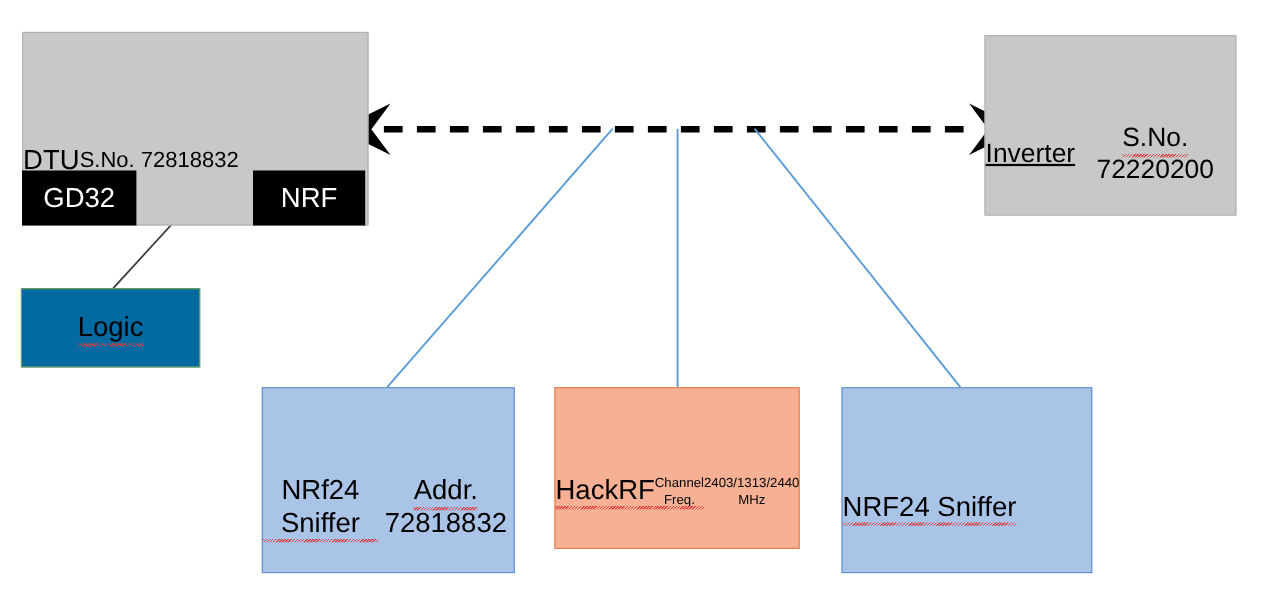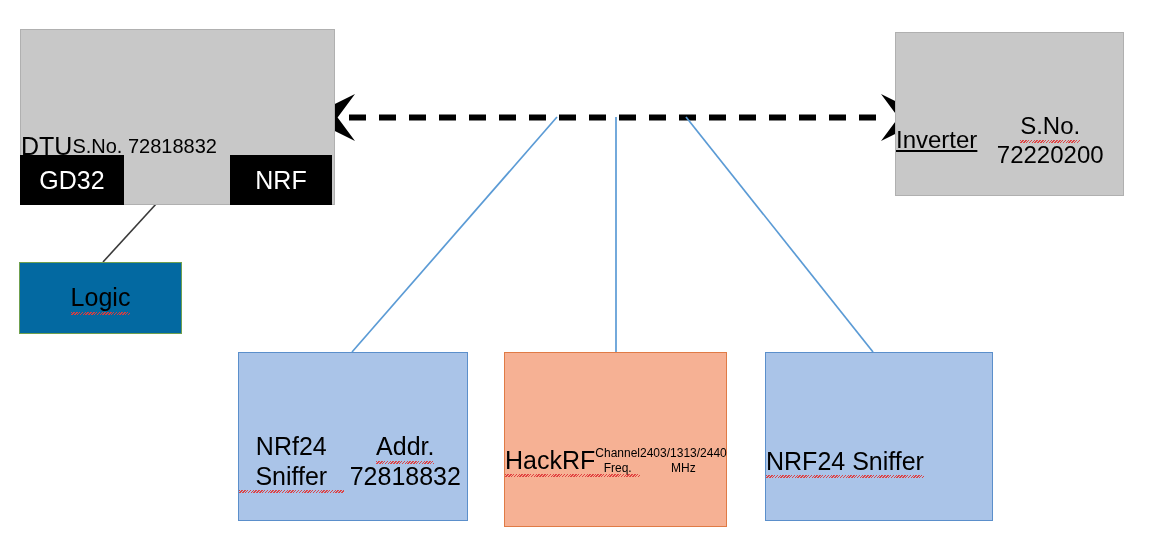--- a/index.html
+++ b/index.html
@@ -84,21 +84,21 @@
   .sniffer-right {
     left: 765px; top: 352px;
     width: 228px; height: 169px;
     background: #aac4e8;
     border: 1px solid #5b8fcb;
     justify-content: flex-start;
     padding-top: 50px;
   }
   .hackrf-box {
     left: 504px; top: 352px;
-    width: 223px; height: 175px;
+    width: 223px; height: 147px;
     background: #f6b194;
     border: 1px solid #e07b46;
     justify-content: flex-start;
     padding-top: 42px;
   }
   .big-line { font-size: 25px; }
   .hackrf-title { font-size: 25px; }
   .hackrf-sub  { font-size: 12px; }
 
   

